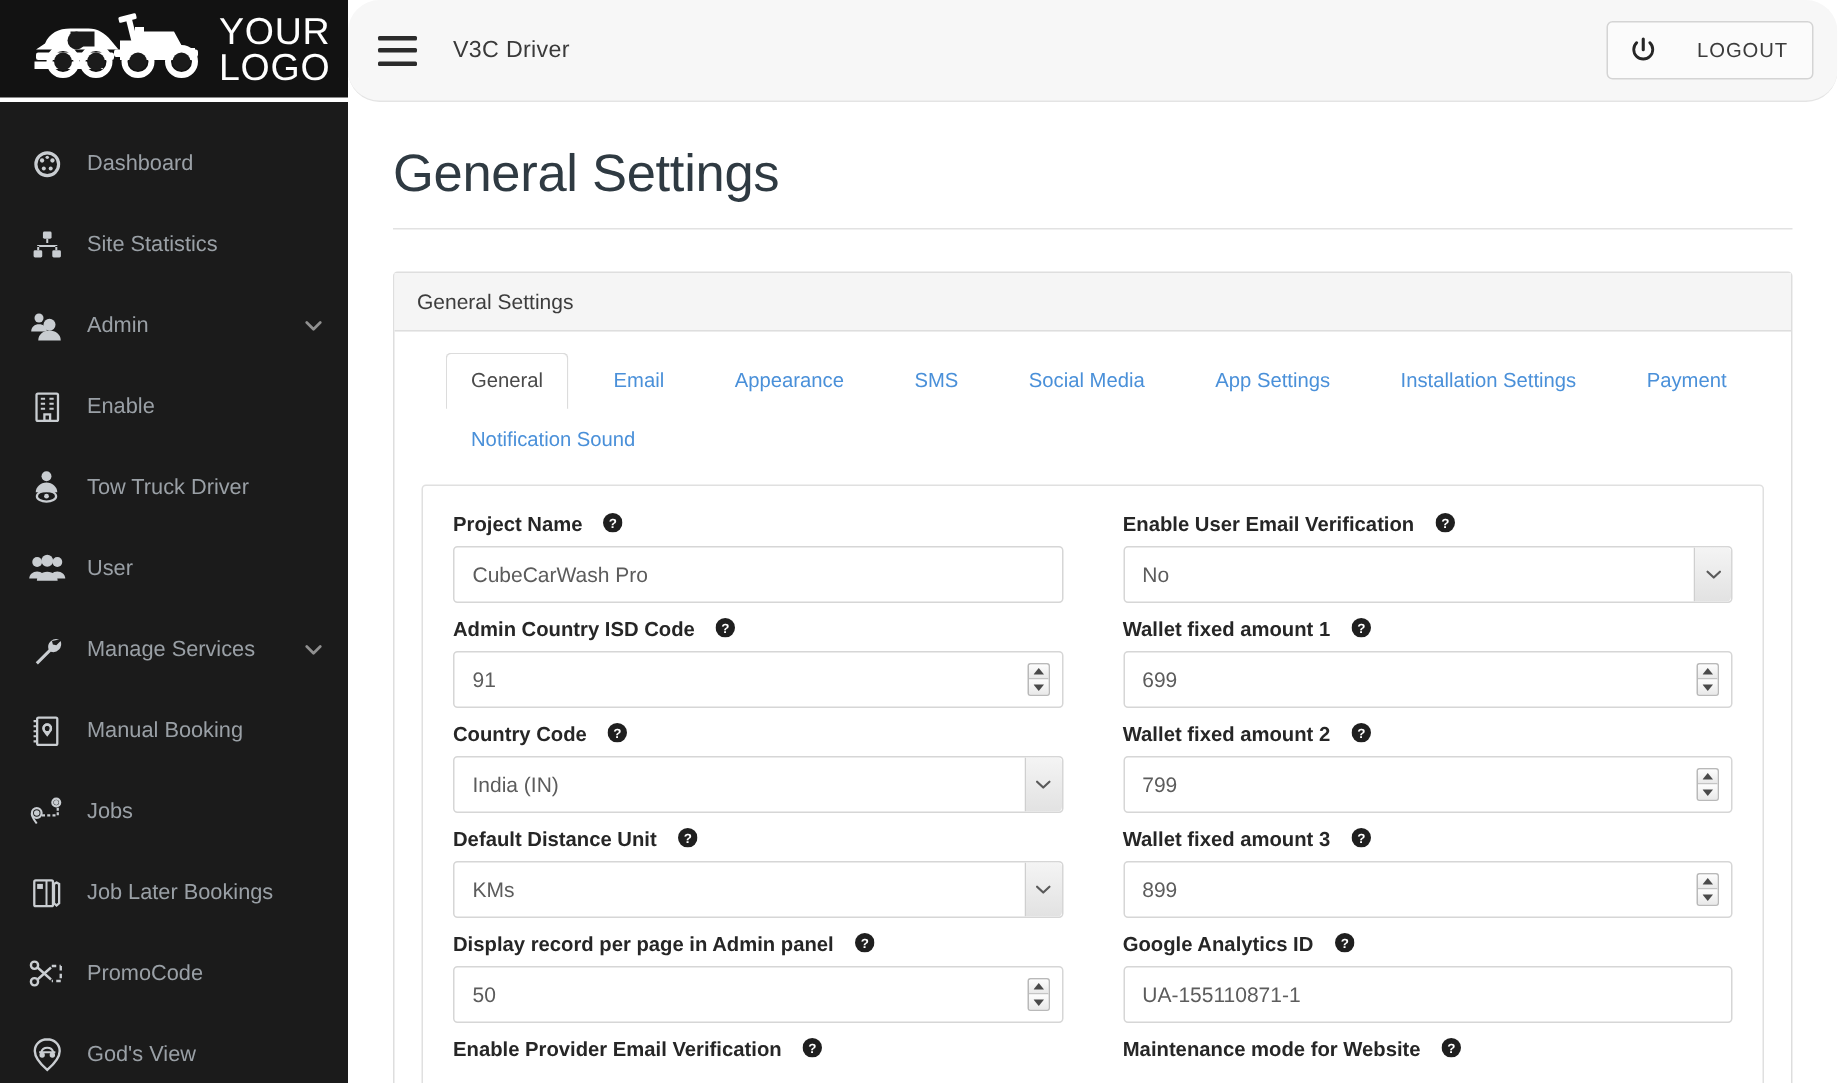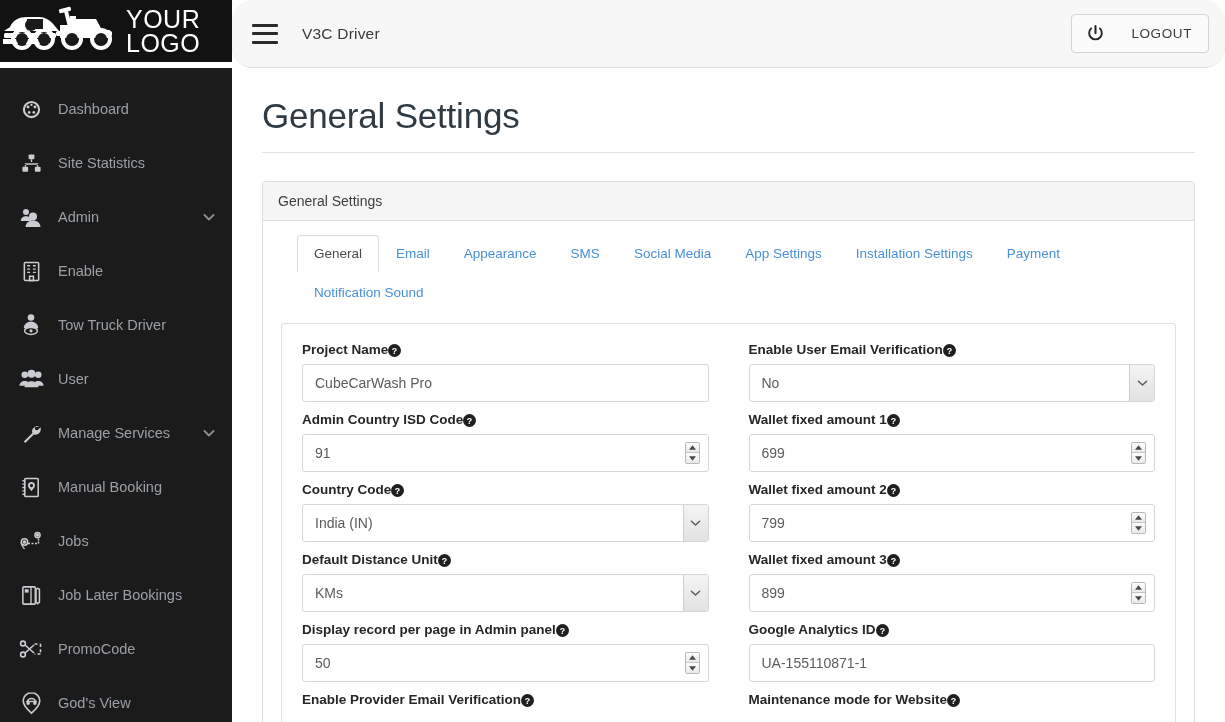--- a/index.html
+++ b/index.html
@@ -17,23 +17,23 @@
     background: #1b1b1b;
     flex: 0 0 232px;
     overflow: hidden;
     position: relative;
   }
   .logo-area {
     height: 68px;
     background: #121212;
     display: flex;
     align-items: center;
-    padding: 0 10px 0 0;
+    padding: 0 10px 0 20px;
     gap: 8px;
-    border-bottom: 6px solid #ffffff;
+    border-bottom: 3px solid #ffffff;
   }
   .logo-truck { width: 118px; height: 52px; flex: 0 0 auto; }
   .logo-text {
     color: #ffffff;
     font-size: 25px;
     line-height: 24px;
     font-weight: 400;
     letter-spacing: .5px;
   }
   .nav { padding-top: 14px; }
@@ -129,20 +129,21 @@
   }
   .panel-body { padding: 14px 16px 0 16px; }
 
   
   .tabs {
     display: flex;
     flex-wrap: wrap;
     border-bottom: 1px solid transparent;
     padding-left: 18px;
     row-gap: 2px;
+    gap: 13px;
   }
   .tab {
     font-size: 13.5px;
     color: #4a90d9;
     padding: 11px 16px;
     cursor: pointer;
     border: 1px solid transparent;
     border-radius: 4px 4px 0 0;
     white-space: nowrap;
     line-height: 1;
@@ -165,22 +166,22 @@
     gap: 40px;
   }
   .col { flex: 1 1 0; min-width: 0; }
   .field { margin-bottom: 10px; }
   .field-label {
     font-size: 13.5px;
     font-weight: bold;
     color: #262626;
     margin-bottom: 7px;
     display: flex;
-    align-items: flex-end;
-    gap: 0;
+    align-items: flex-start;
+    gap: 14px;
     white-space: nowrap;
   }
   .help-ico { width: 13px; height: 13px; flex: 0 0 13px; cursor: pointer; }
 
   .input-wrap { position: relative; }
   .txt-input {
     width: 100%;
     height: 38px;
     border: 1px solid #d6d6d6;
     border-radius: 3px;

